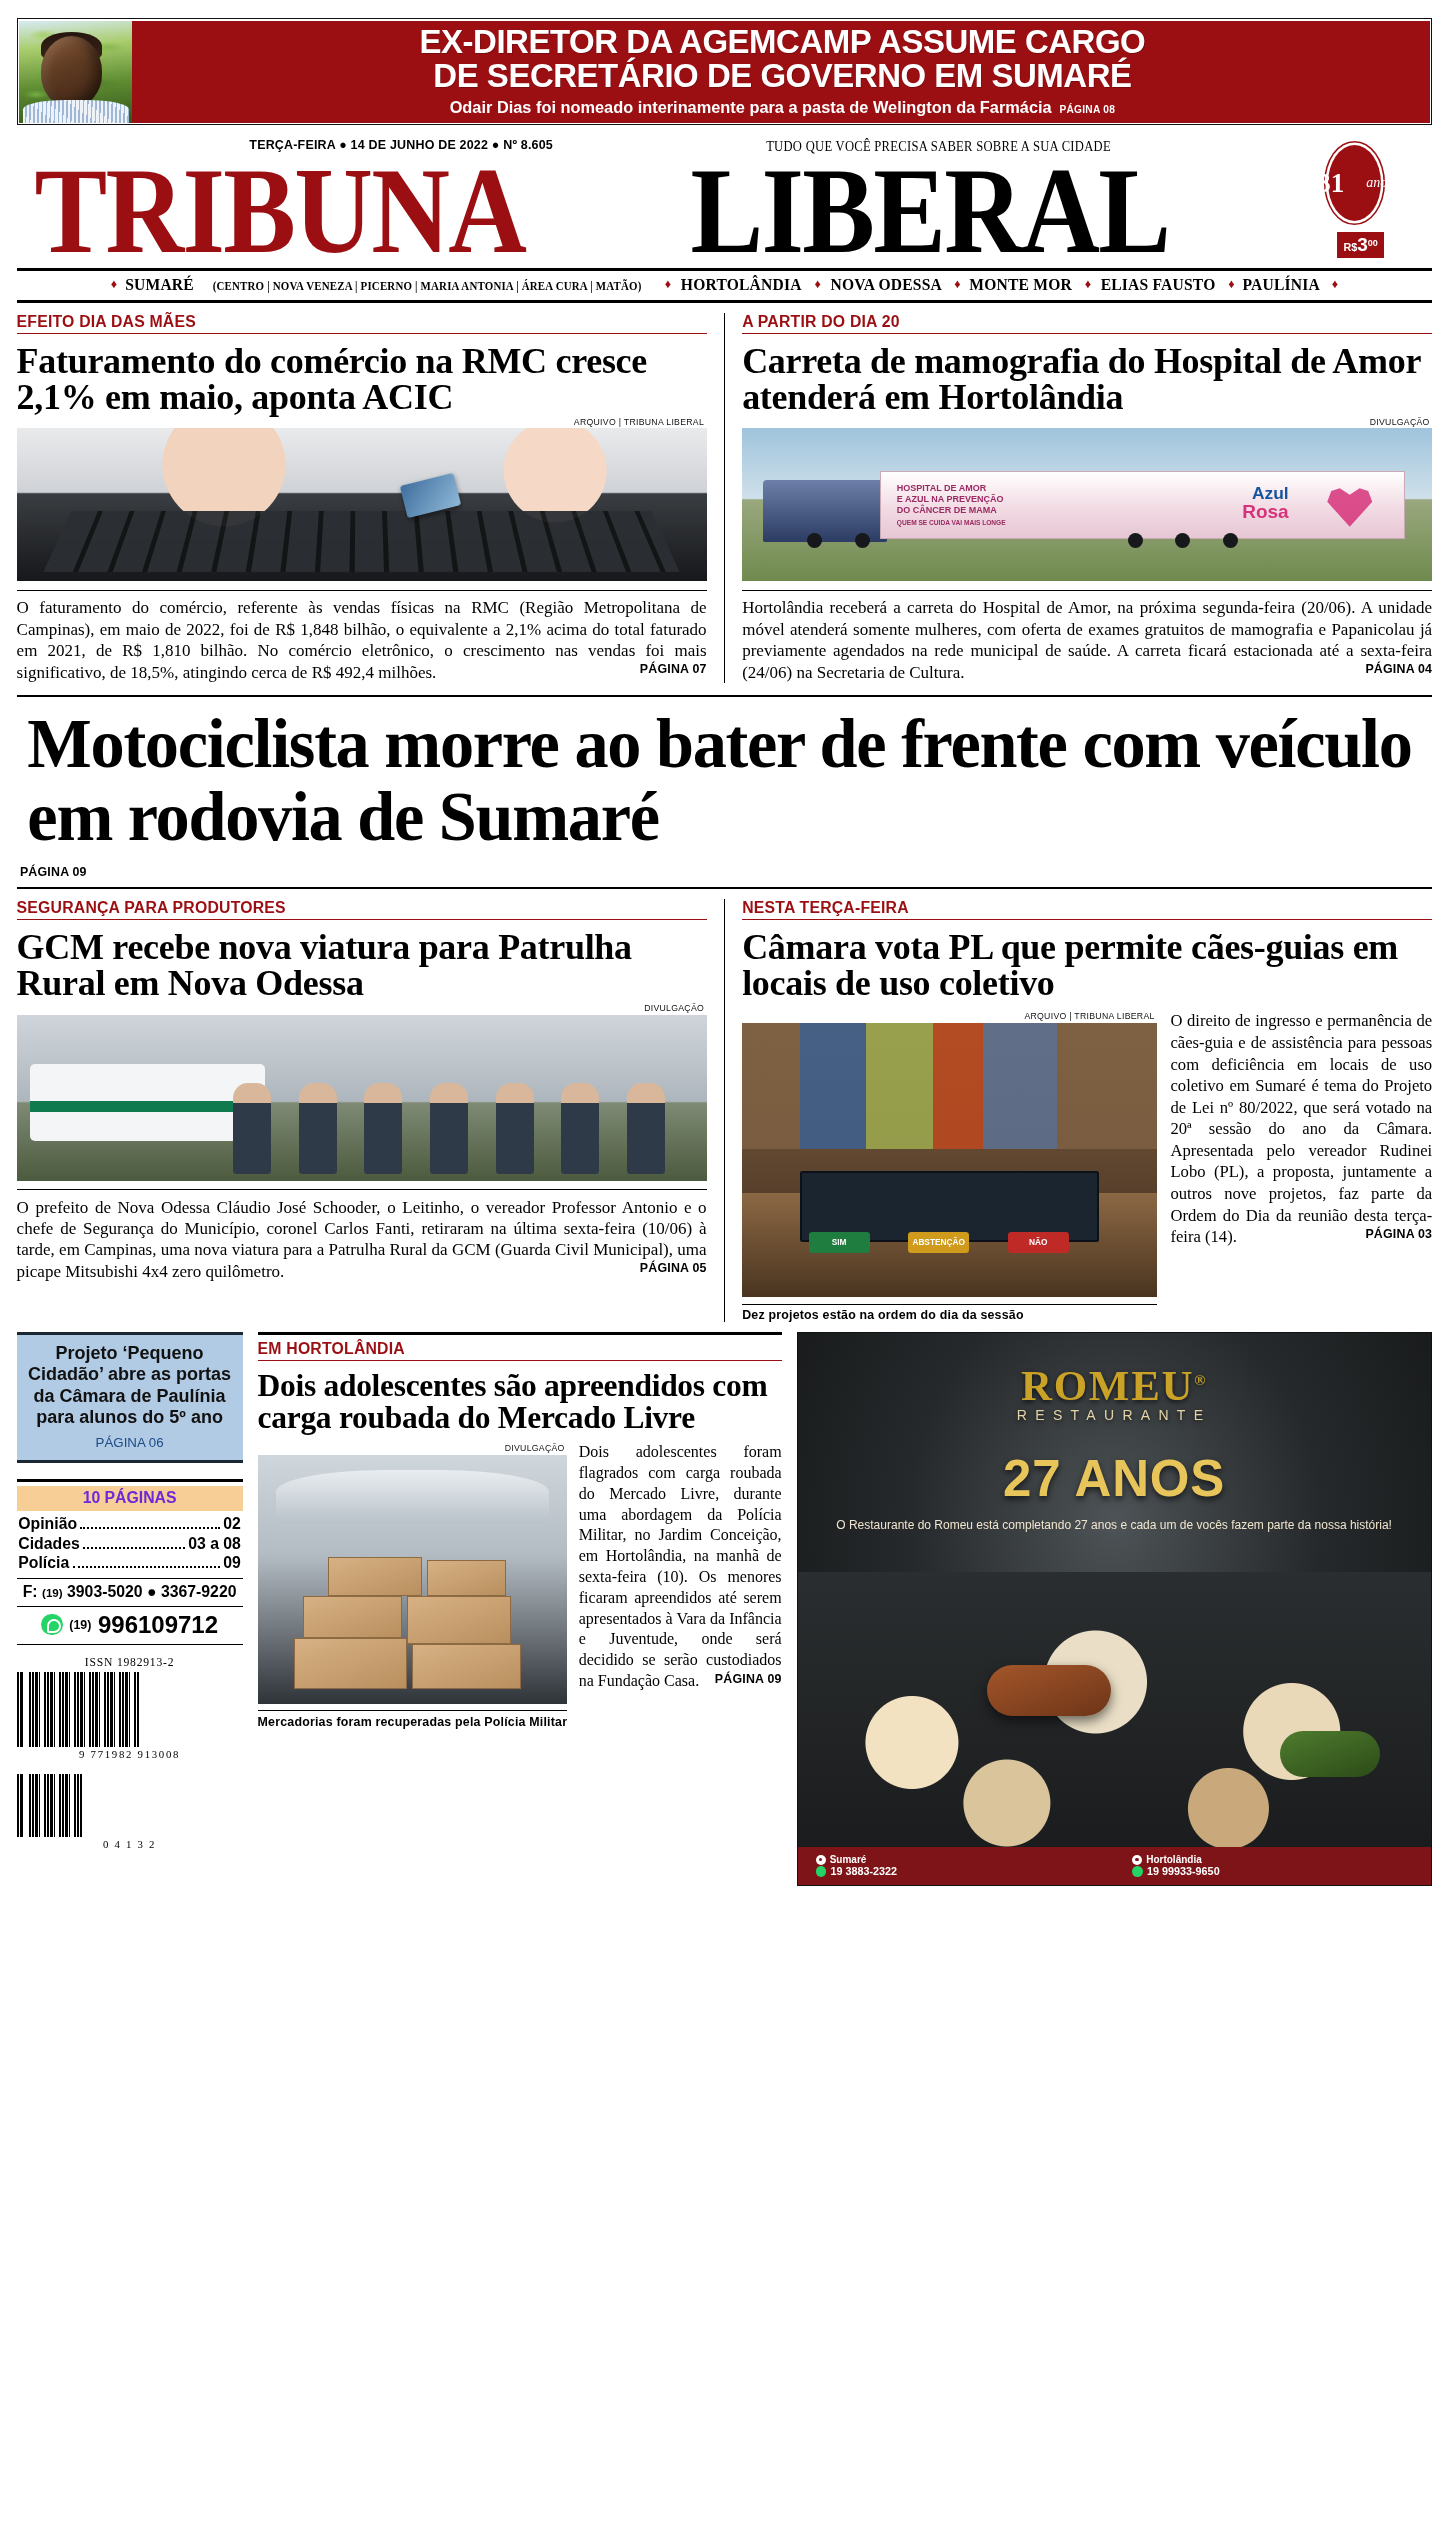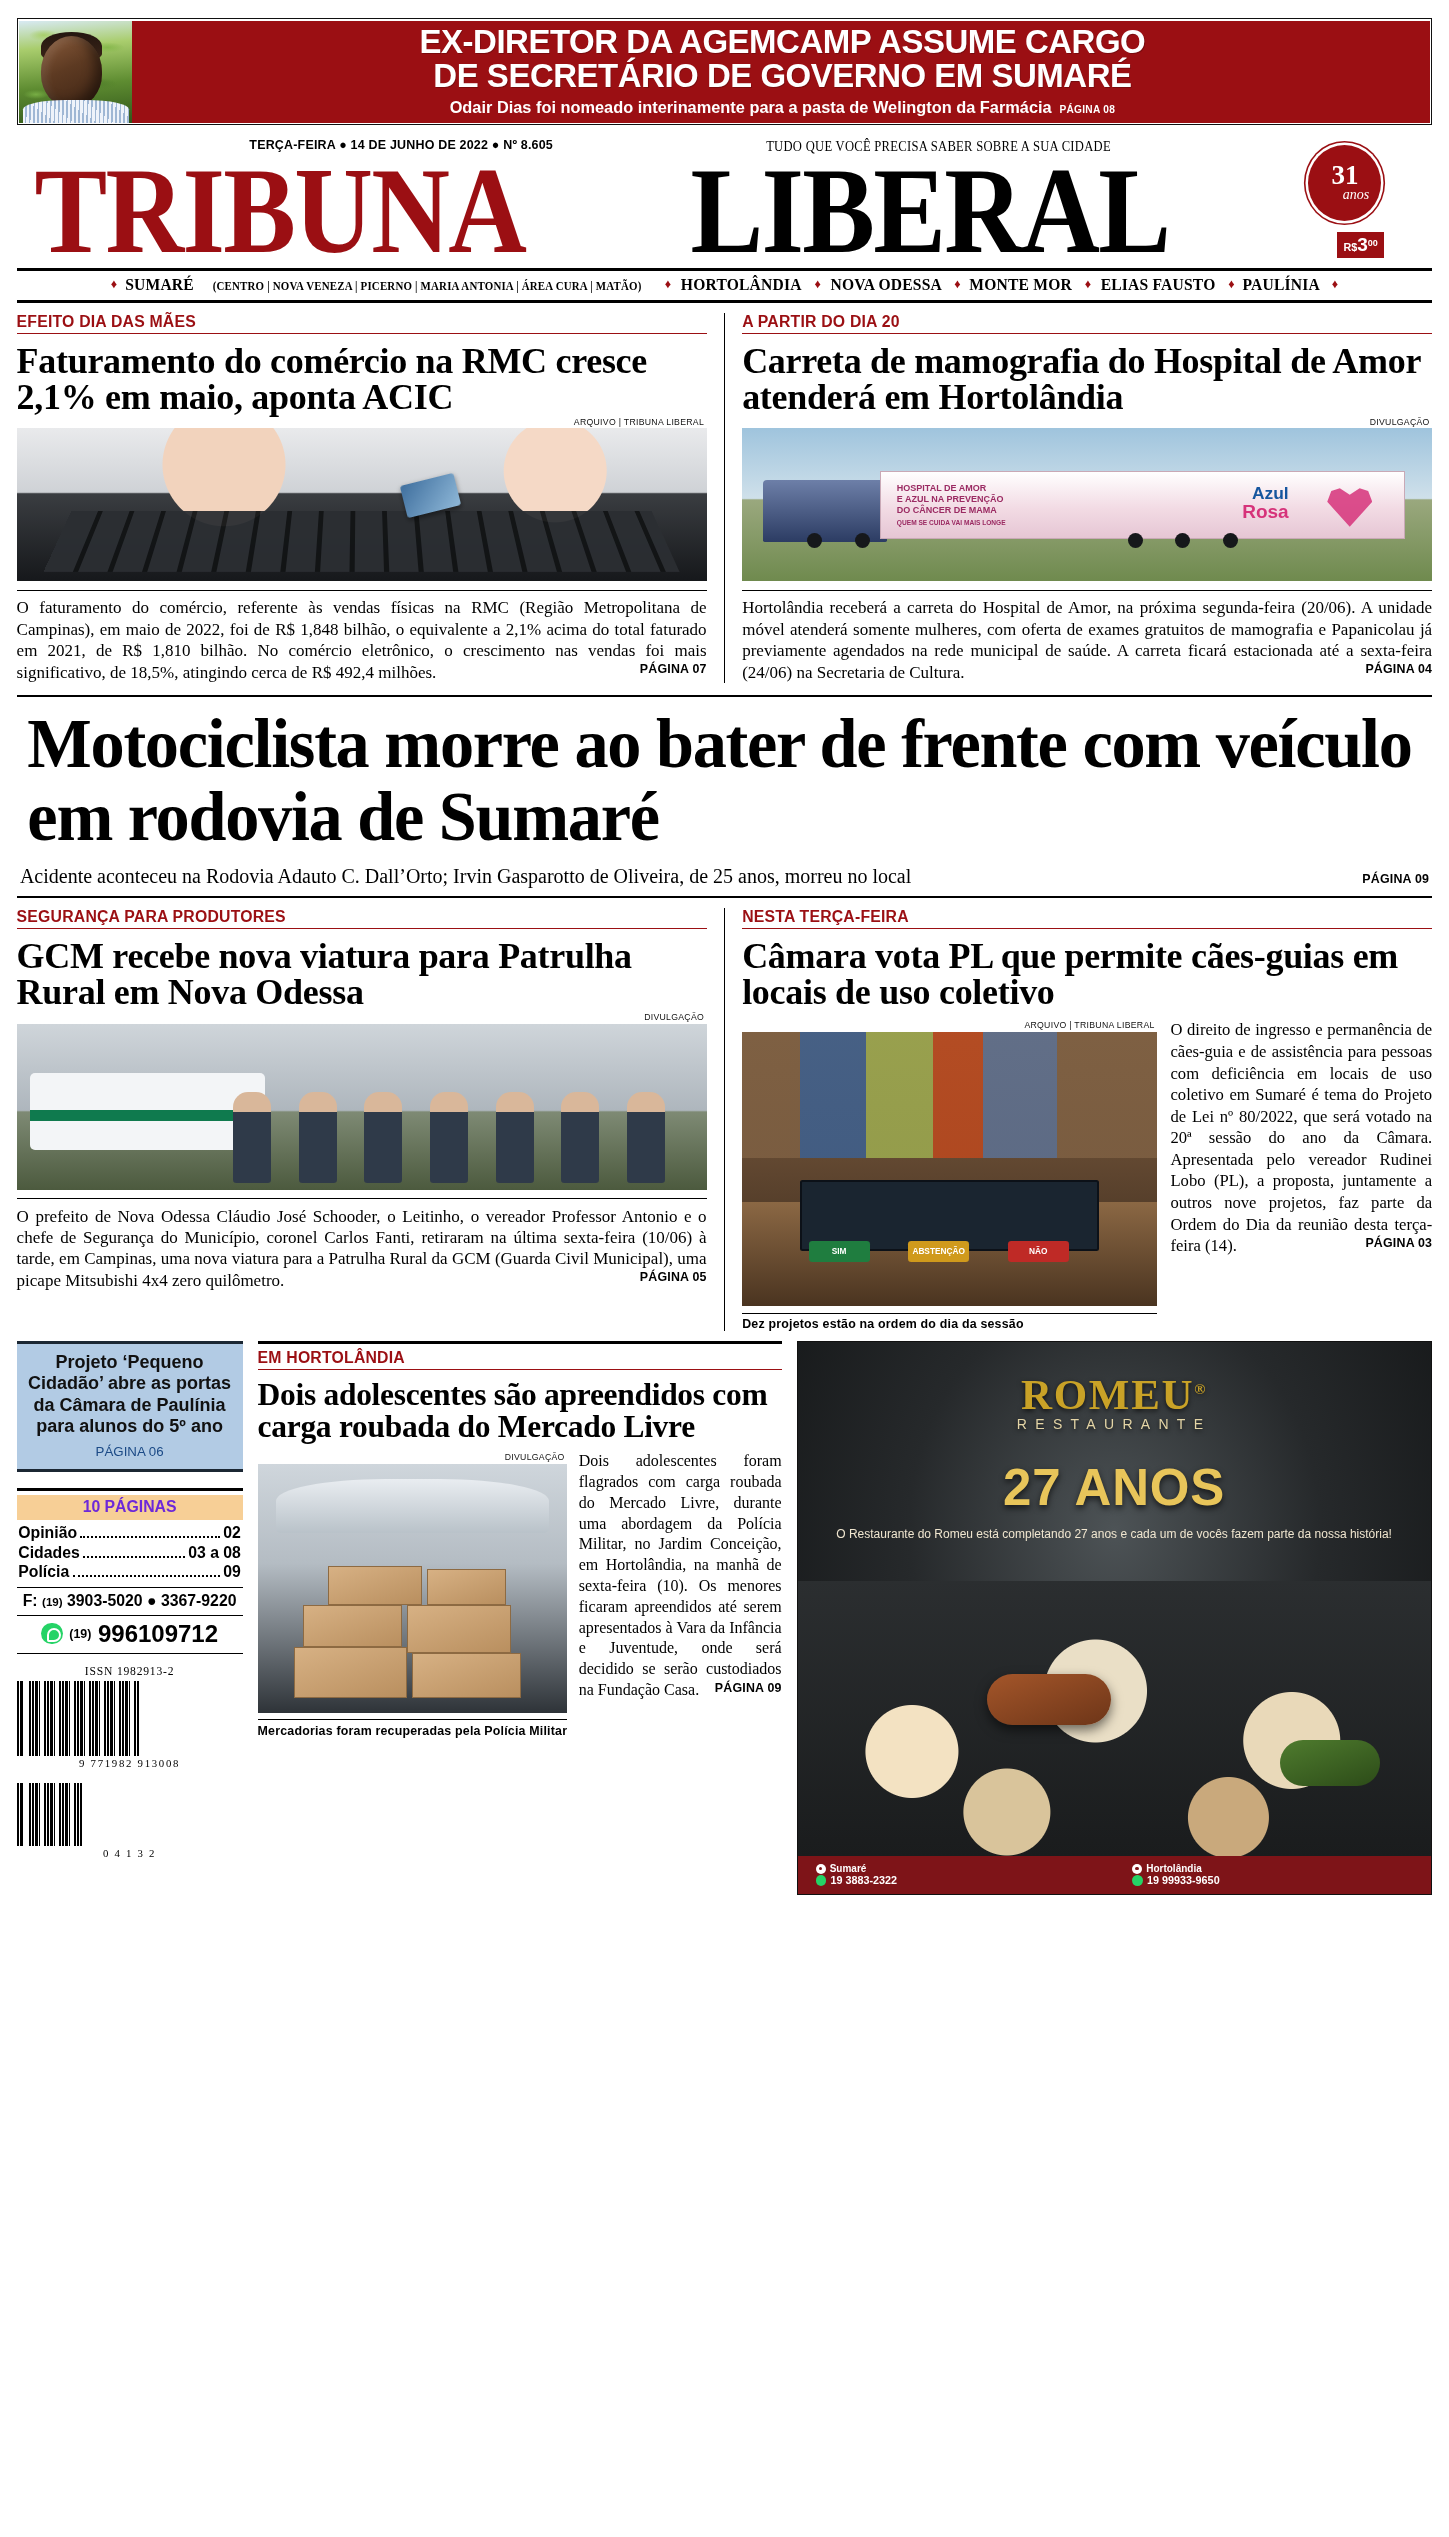--- a/index.html
+++ b/index.html
@@ -138,25 +138,25 @@
     line-height: 1;
     letter-spacing: -1.7px;
     transform: scaleY(1.12);
     transform-origin: top left;
   }
   .mast-tribuna { left: 18px; top: 18px; color: #9b0f13; }
   .mast-liberal { left: 674px; top: 18px; color: #000; }
   .mast-badge {
     position: absolute;
     right: 51px; top: 13.3px;
-    width: 73px; height: 76px;
+    width: 53px; height: 76px;
     border-radius: 50%;
     background: #9b0f13;
     color: #fff;
-    display: flex; flex-direction: column;
+    display: flex; flex-direction: row;
     align-items: center; justify-content: center;
     box-shadow: 0 0 0 2.5px #fff, 0 0 0 4.1px #9b0f13;
   }
   .mast-badge .n { font-size: 27px; font-weight: 700; line-height: .9; font-family:"Liberation Serif",serif; }
   .mast-badge .a { font-size: 14px; font-style: italic; line-height: 1.2; margin-left: 22px; }
   .mast-price {
     position: absolute;
     right: 48px; top: 100px;
     background: #9b0f13;
     color: #fff;
@@ -688,21 +688,20 @@
         <span>Hortolândia receberá a carreta do Hospital de Amor, na próxima segunda-feira (20/06). A unidade móvel atenderá somente mulheres, com oferta de exames gratuitos de mamografia e Papanicolau já previamente agendados na rede municipal de saúde. A carreta ficará estacionada até a sexta-feira (24/06) na Secretaria de Cultura.</span>
         <span class="pgtag" style="float:right;margin-left:8.3px;">PÁGINA 04</span>
       </div>
     </div>
   </div>
 
   <div class="main-rule-top"></div>
   <div>
     <div class="main-head">Motociclista morre ao bater de frente com veículo em rodovia de Sumaré</div>
     <div class="main-sub-wrap">
-      <div class="main-sub">Acidente aconteceu na Rodovia Adauto C. Dall’Orto; Irvin Gasparotto de Oliveira, de 25 anos, morreu no local</div>
       <div class="pgtag">PÁGINA 09</div>
     </div>
   </div>
   <div class="main-rule-bot"></div>
 
   <div class="sec-mid">
 
     <div class="col">
       <div class="kicker">SEGURANÇA PARA PRODUTORES</div>
       <div class="kicker-rule"></div>

